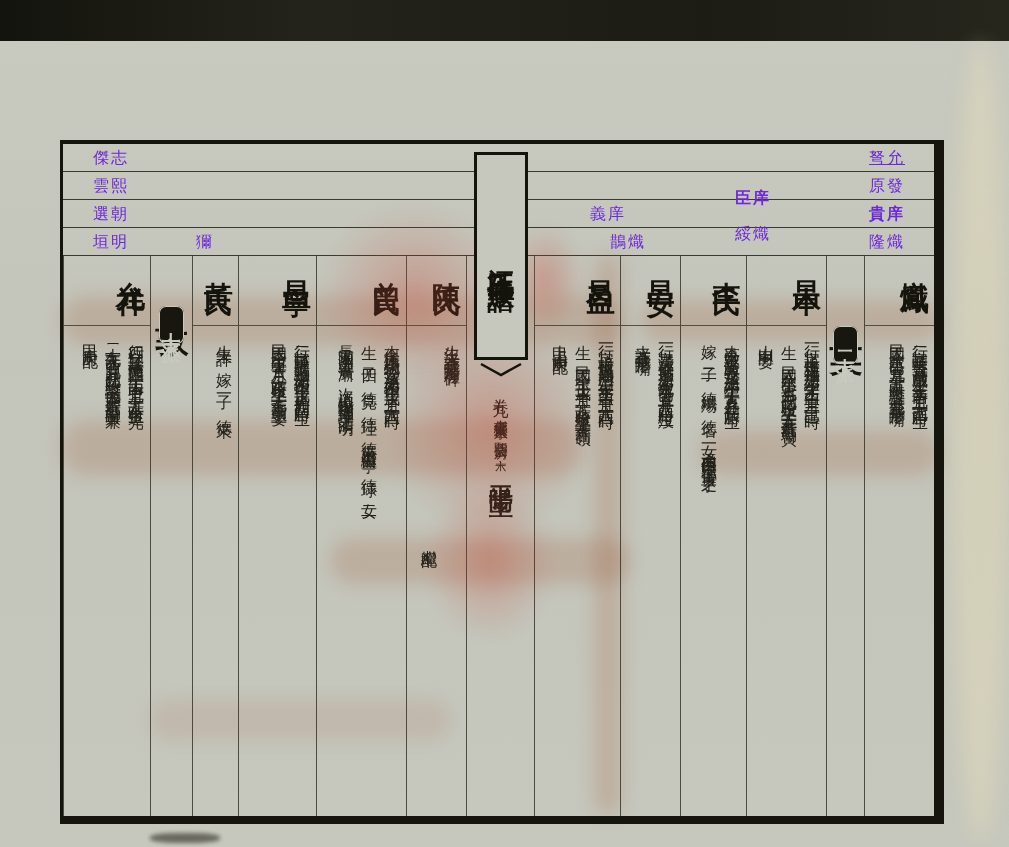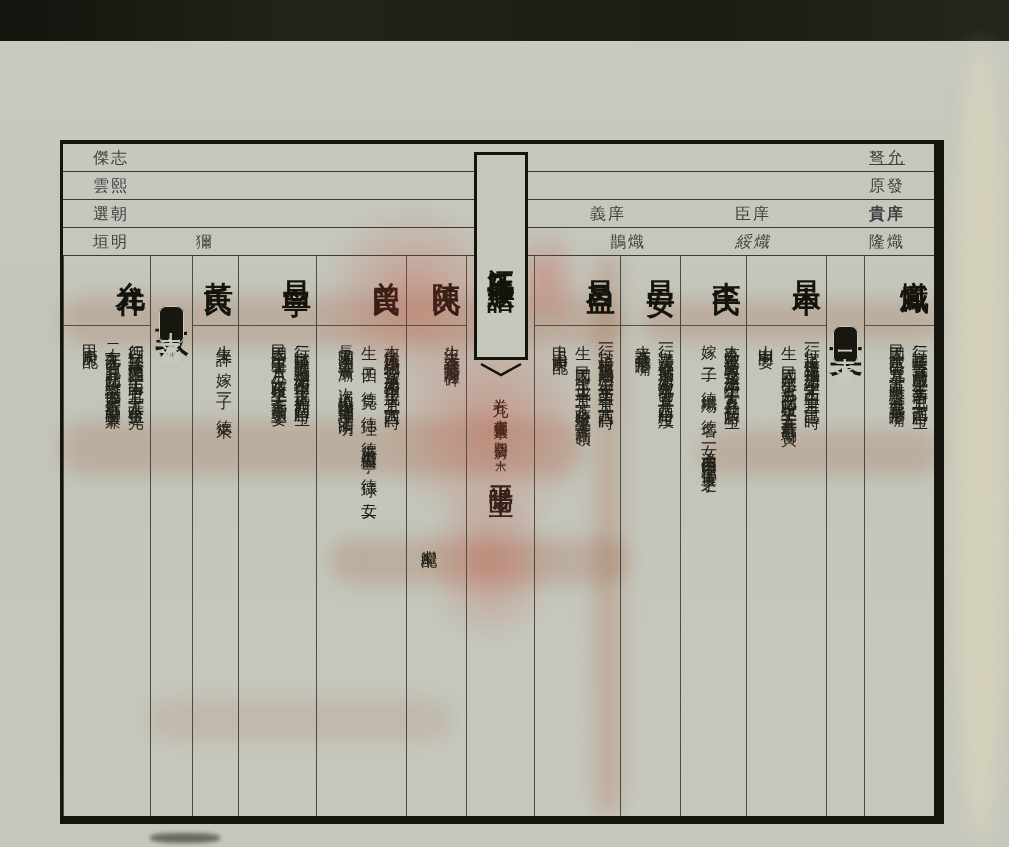--- a/index.html
+++ b/index.html
@@ -14,21 +14,21 @@
          background:
            linear-gradient(180deg,#c8c9bf 0%,#c3c4ba 40%,#c6c7bd 100%);}
   
   .frame{position:absolute;left:60px;top:140px;width:884px;height:684px;
          border-style:solid;border-color:#15150e;
          border-width:4px 10px 8px 3px;background:transparent;}
   
   .hband{position:absolute;left:0;top:0;width:100%;height:112px;}
   .hline{position:absolute;left:0;width:100%;height:1px;background:#3a3a30;}
   .hname{position:absolute;font-size:16px;letter-spacing:2px;white-space:nowrap;
-         color:#404040;}
+         color:#6d28d9;}
   
   .bodyrow{position:absolute;left:0;top:112px;right:0;bottom:0;
            display:flex;flex-direction:row-reverse;}
   .group{position:relative;height:100%;border-left:1px solid rgba(45,45,35,.8);
          display:flex;flex-direction:column;}
   .group:first-child{border-right:none;}
   .ghead{height:70px;flex:0 0 70px;border-bottom:1px solid rgba(45,45,35,.75);
          display:flex;justify-content:flex-end;padding:2px 5px 0 0;}
   .gname{writing-mode:vertical-rl;text-orientation:upright;
          font-size:29px;font-weight:700;letter-spacing:5px;line-height:1;color:#14140d;}
@@ -93,22 +93,22 @@
       <div class="hline" style="top:27px;"></div>
       <div class="hline" style="top:55px;"></div>
       <div class="hline" style="top:83px;"></div>
       <div class="hline" style="top:111px;"></div>
 
       <span class="hname" style="left:806px;top:4px;text-decoration:underline;">弩允</span>
       <span class="hname" style="left:806px;top:32px;">原發</span>
       <span class="hname" style="left:806px;top:60px;font-weight:bold;">貴庠</span>
       <span class="hname" style="left:806px;top:88px;">隆熾</span>
 
-      <span class="hname" style="left:672px;top:60px;">臣庠</span>
-      <span class="hname" style="left:672px;top:88px;font-style:italic;">綏熾</span>
+      <span class="hname" style="left:672px;top:44px;font-weight:bold;">臣庠</span>
+      <span class="hname" style="left:672px;top:80px;">綏熾</span>
 
       <span class="hname" style="left:527px;top:60px;">義庠</span>
       <span class="hname" style="left:547px;top:88px;">鵲熾</span>
 
       <span class="hname" style="left:30px;top:4px;">傑志</span>
       <span class="hname" style="left:30px;top:32px;">雲熙</span>
       <span class="hname" style="left:30px;top:60px;">選朝</span>
       <span class="hname" style="left:30px;top:88px;">垣明</span>
       <span class="hname" style="left:133px;top:88px;">獮</span>
     </div>

